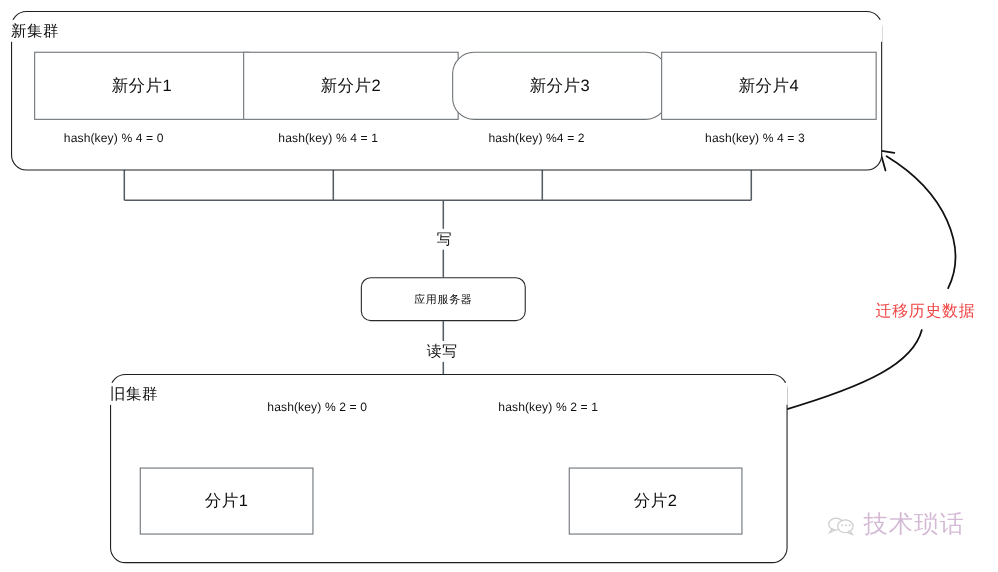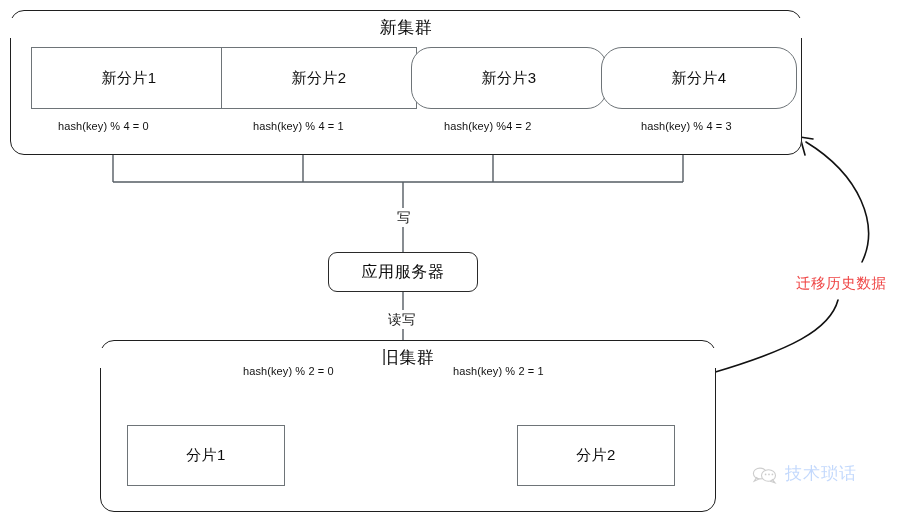--- a/index.html
+++ b/index.html
@@ -57,22 +57,22 @@
     width: 792px; height: 145px;
   }
   #cluster-old {
     left: 100px; top: 340px;
     width: 616px; height: 172px;
   }
   .cluster-title {
     position: absolute;
     left: 0; right: 0;
     top: 8px;
-    text-align: center;
-    font-size: 17px;
+    text-align: left;
+    font-size: 14px;
     letter-spacing: 0.5px;
     background: #ffffff;
     line-height: 20px;
     z-index: 4;
   }
 
   
   .shard {
     position: absolute;
     border: 1.3px solid #6e7478;
@@ -81,38 +81,38 @@
     align-items: center;
     justify-content: center;
     font-size: 15px;
     letter-spacing: 0.4px;
     z-index: 3;
   }
   .shard-new { top: 47px; width: 196px; height: 62px; }
   #shard-new-0 { left: 31px; }
   #shard-new-1 { left: 221px; }
   #shard-new-2 { left: 411px; border-radius: 20px; }
-  #shard-new-3 { left: 601px; border-radius: 21px; }
+  #shard-new-3 { left: 601px; }
 
   .shard-old { top: 425px; width: 158px; height: 61px; }
   #shard-old-0 { left: 127px; }
   #shard-old-1 { left: 517px; }
 
   
   #app-server {
     position: absolute;
     left: 328px; top: 252px;
     width: 150px; height: 40px;
     border: 1.5px solid #2a2a2a;
     border-radius: 9px;
     background: #ffffff;
     display: flex;
     align-items: center;
     justify-content: center;
-    font-size: 16px;
+    font-size: 10px;
     letter-spacing: 0.6px;
     z-index: 4;
   }
 
   
   .edge-label {
     position: absolute;
     background: #ffffff;
     font-size: 11px;
     letter-spacing: 0.1px;
@@ -164,23 +164,23 @@
     position: absolute;
     left: 752px; top: 462px;
     display: flex;
     align-items: center;
     gap: 7px;
     opacity: 0.30;
     z-index: 2;
   }
   #watermark .wm-text {
     font-family: "DejaVu Serif", "Liberation Serif", serif;
-    font-size: 17px;
+    font-size: 22px;
     letter-spacing: 1px;
-    color: #3b82f6;
+    color: #701a75;
   }
 </style>
 </head>
 <body>
 
 <div id="stage">
 
   <svg id="wires" viewBox="0 0 907 520" width="907" height="520">
 
     <line class="wire" x1="113" y1="109" x2="113" y2="182"></line>

